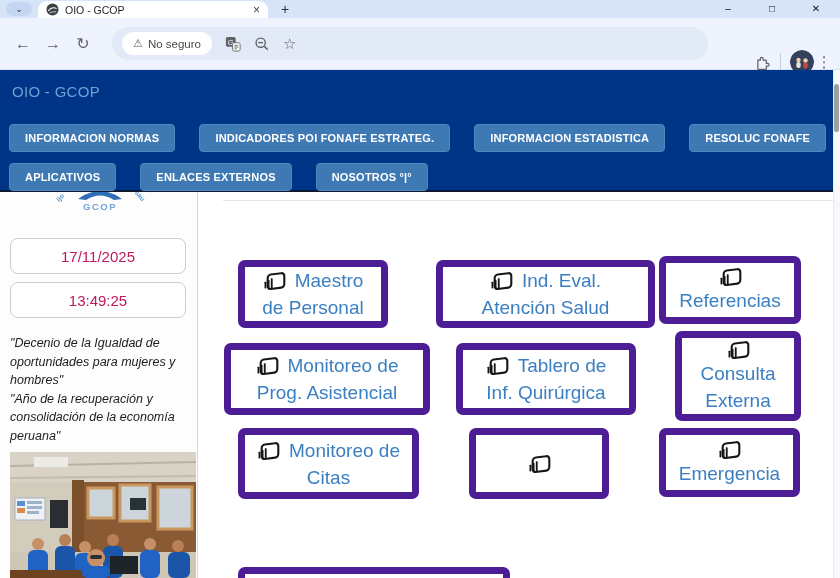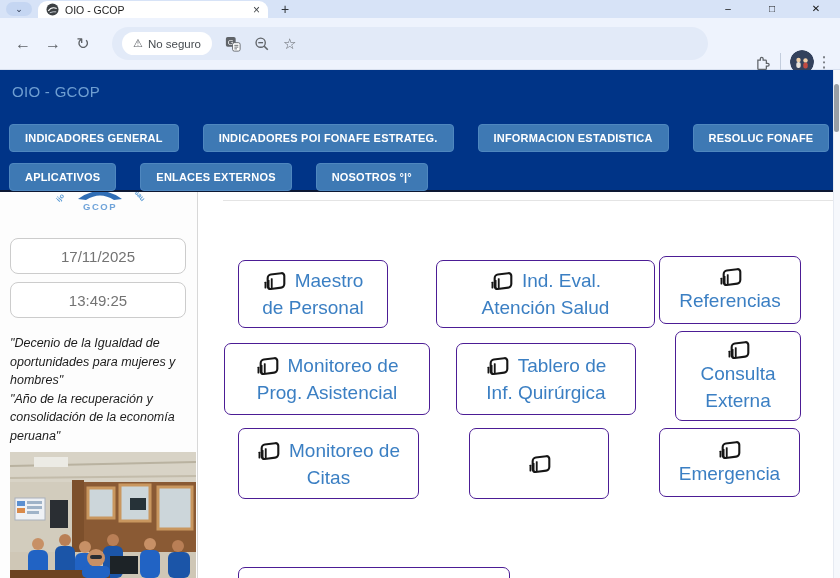--- a/index.html
+++ b/index.html
@@ -54,31 +54,31 @@
     border-right:1px solid #d8d8d8; }
   .logo-wrap { position:absolute; left:48px; top:0; width:104px; height:22px; overflow:hidden; }
   .logo-wing { position:absolute; left:26px; top:-3px; width:52px; height:12px; }
   .logo-letters { position:absolute; font-size:7px; color:#5b9bd5; font-weight:bold; }
   .logo-l { left:8px; top:2px; transform:rotate(-48deg); }
   .logo-r { right:6px; top:0px; transform:rotate(48deg); }
   .logo-text { position:absolute; left:0; right:0; top:9px; text-align:center; font-size:9.5px;
     font-weight:bold; color:#6fa3d9; letter-spacing:1.5px; }
   .info-box { position:absolute; left:10px; width:176px; height:36px; border:1px solid #ccc;
     border-radius:8px; background:#fff; display:flex; align-items:center; justify-content:center;
-    font-size:15px; color:#737373; }
+    font-size:15px; color:#be185d; }
   .date-box { top:46px; } .time-box { top:90px; }
   .motto { position:absolute; left:10px; top:142px; width:181px; font-style:italic;
     font-size:12.5px; color:#1c1c1c; line-height:18.5px; }
   .motto div { margin:0; }
   .photo { position:absolute; left:10px; top:260px; width:186px; height:126px; overflow:hidden; }
 
   
   .main { position:absolute; left:198px; top:192px; width:635px; height:386px; background:#fff; }
   .main-topline { position:absolute; left:25px; top:8px; right:0; height:1px; background:#e4e4e4; }
-  .dash-btn { position:absolute; background:#fff; border:1px solid #4c1d95; border-radius:7px;
+  .dash-btn { position:absolute; background:#fff; border:7px solid #4c1d95; border-radius:7px;
     color:#3b7fc3; font-size:19px; display:flex; flex-direction:column; align-items:center;
     justify-content:center; line-height:27px; cursor:pointer; text-align:center; }
   .dash-line { display:flex; align-items:center; justify-content:center; gap:9px; }
   .pb-icon { width:23px; height:21px; flex:0 0 auto; }
 
   
   .scrollcol { position:absolute; right:0; top:70px; width:7px; height:508px; background:#f6f8fc;
     border-left:1px solid #e6eaf2; cursor:pointer; }
   .scrollthumb { position:absolute; right:1px; top:14px; width:5px; height:48px;
     background:#9aa0a6; border-radius:3px; cursor:pointer; }
@@ -157,21 +157,21 @@
             <rect x="13.3" y="12.5" width="4.4" height="6" rx="2" fill="#c24b42"></rect>
           </svg>
       </span>
       <span class="dots">⋮</span>
     </div>
   </div>
 
   <div class="site-header">
     <div class="site-title">OIO - GCOP</div>
     <div class="nav-row nav-row-1">
-        <button class="nav-btn">INDICADORES GENERAL</button>
+        <button class="nav-btn">INFORMACION NORMAS</button>
         <button class="nav-btn">INDICADORES POI FONAFE ESTRATEG.</button>
         <button class="nav-btn">INFORMACION ESTADISTICA</button>
         <button class="nav-btn">RESOLUC FONAFE</button>
       </div>
     <div class="nav-row nav-row-2">
         <button class="nav-btn">APLICATIVOS</button>
         <button class="nav-btn">ENLACES EXTERNOS</button>
         <button class="nav-btn">NOSOTROS °|°</button>
       </div>
   </div>

